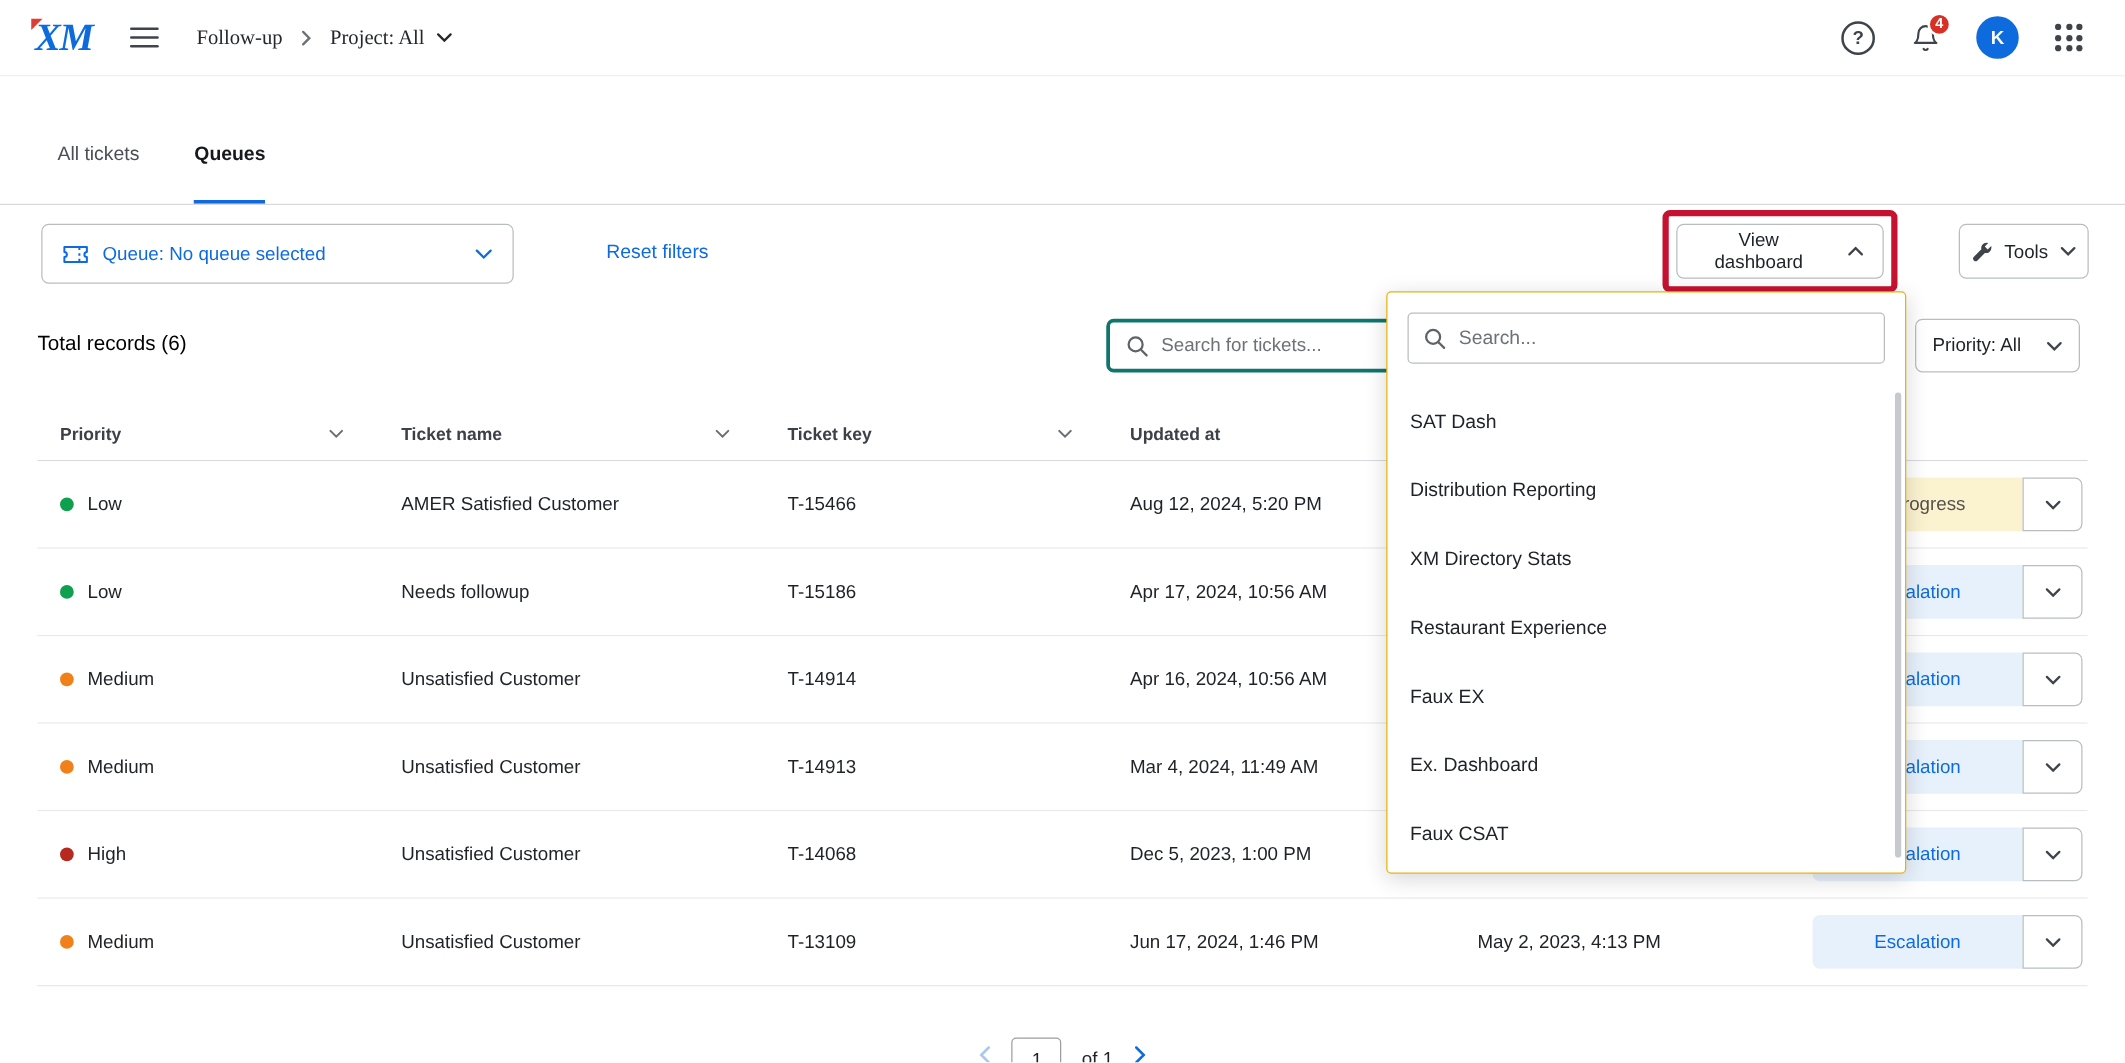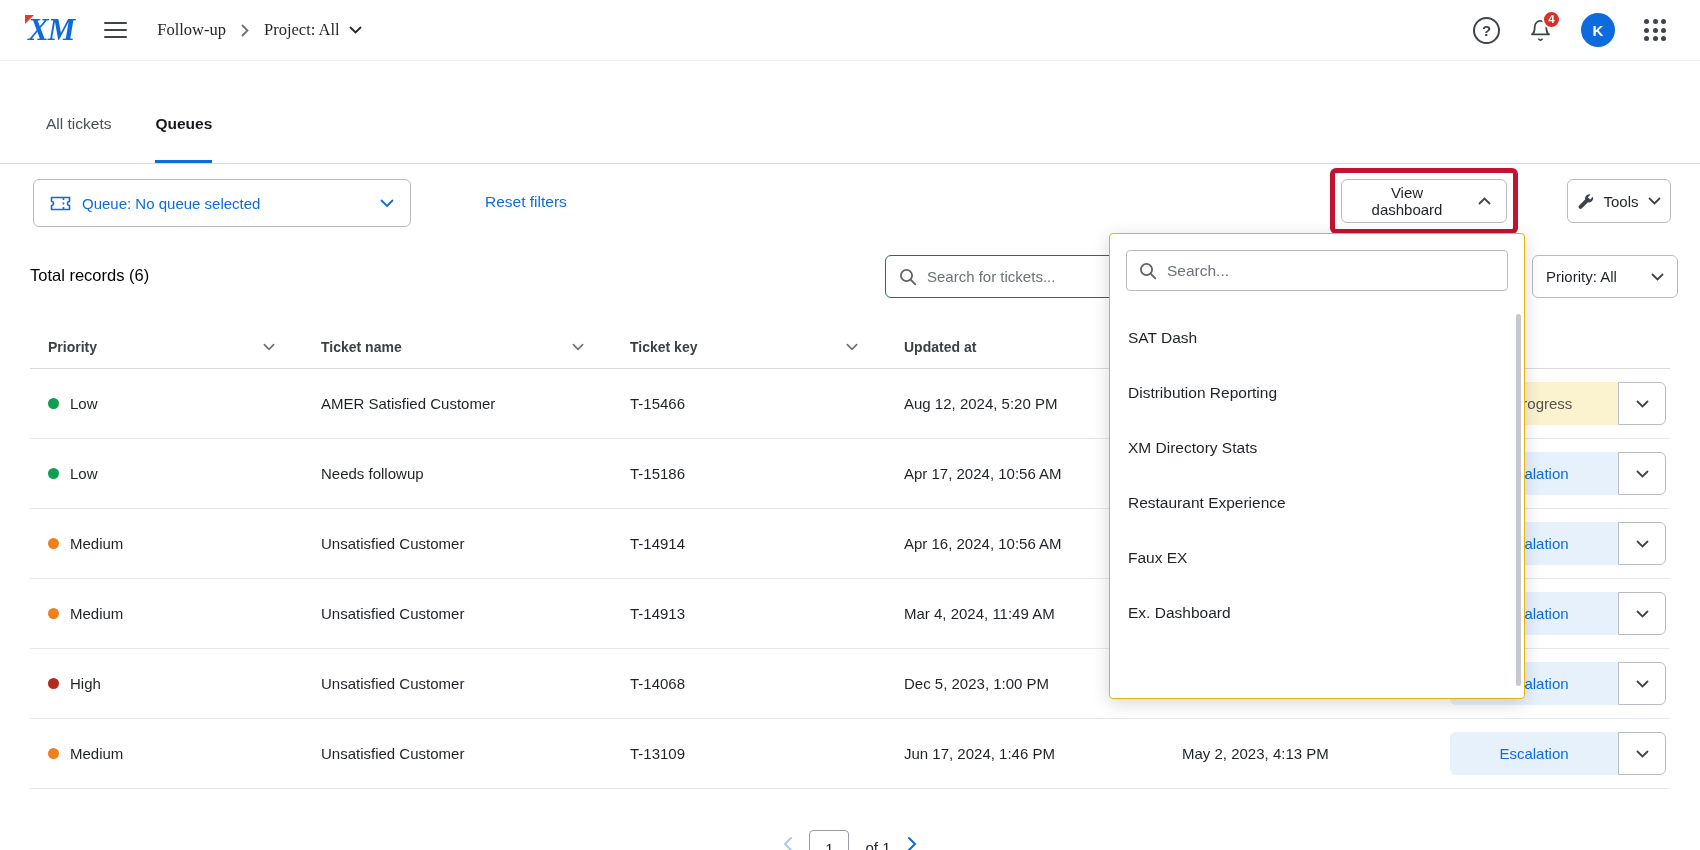--- a/index.html
+++ b/index.html
@@ -46,24 +46,24 @@
   .queue-btn .q-left { display:flex; align-items:center; gap:11px; }
   .link { position:absolute; left:485px; top:193px; font-size:15.5px; color:var(--primary-blue,#0d6bdd); cursor:pointer; }
   .annotation { position:absolute; left:1330px; top:168px; padding:6px; border:5px solid var(--annotation-red,#c51230);
                 border-radius:6px; z-index:20; background:transparent; }
   .viewdash-btn { width:166px; height:44px; padding:0 15px; justify-content:space-between;gap:21px; }
   .tools-btn { position:absolute; left:1567px; top:179px; width:104px; height:44px; padding:0 13px; gap:9px; justify-content:center; }
 
   
   .total-records { position:absolute; left:30px; top:266px; font-size:16.5px; color:#000000; }
   .search-box { position:absolute; left:885px; top:255px; width:300px; height:43px; display:flex; align-items:center;
-                gap:10px; padding:0 13px; border:1px solid #0f766e; border-radius:6px; background:#fff; }
+                gap:10px; padding:0 13px; border:3px solid #0f766e; border-radius:6px; background:#fff; }
   .search-box input { border:none; outline:none; flex:1; font-size:15px; font-family:inherit; color:#1f2328; background:transparent; }
   .search-box input::placeholder { color:#6c7278; }
-  .priority-btn { position:absolute; left:1532px; top:255px; width:146px; height:43px; padding:0 13px; justify-content:space-between; }
+  .priority-btn { position:absolute; left:1532px; top:255px; width:132px; height:43px; padding:0 13px; justify-content:space-between; }
 
   
   .table { position:absolute; top:326px; left:30px; right:30px; }
   .thead, .trow { display:grid; grid-template-columns:273px 309px 274px 278px 268px 1fr; padding-left:18px; align-items:center; }
   .thead { height:43px; border-bottom:1px solid #d8dadd; }
   .th { display:flex; align-items:center; font-size:14px; font-weight:700; color:#3c4047; }
   .th .sort { margin-left:auto; margin-right:46px; display:flex; cursor:pointer; }
   .trow { height:70px; border-bottom:1px solid #e6e8ea; font-size:15px; background:#fff; }
   .c-priority { display:flex; align-items:center; gap:11px; }
   .dot { width:11px; height:11px; border-radius:50%; display:inline-block; background:#999; }
@@ -417,17 +417,18 @@
       </span>
       <input type="text" placeholder="Search..." style="">
     </div>
     <div class="panel-list">
       <div class="panel-item">SAT Dash</div>
       <div class="panel-item">Distribution Reporting</div>
       <div class="panel-item">XM Directory Stats</div>
       <div class="panel-item">Restaurant Experience</div>
       <div class="panel-item">Faux EX</div>
       <div class="panel-item">Ex. Dashboard</div>
+      <div class="panel-item">Faux CSAT</div>
     </div>
     <div class="panel-scrollbar"></div>
   </div>
 
 </div>
 
 </body></html>

